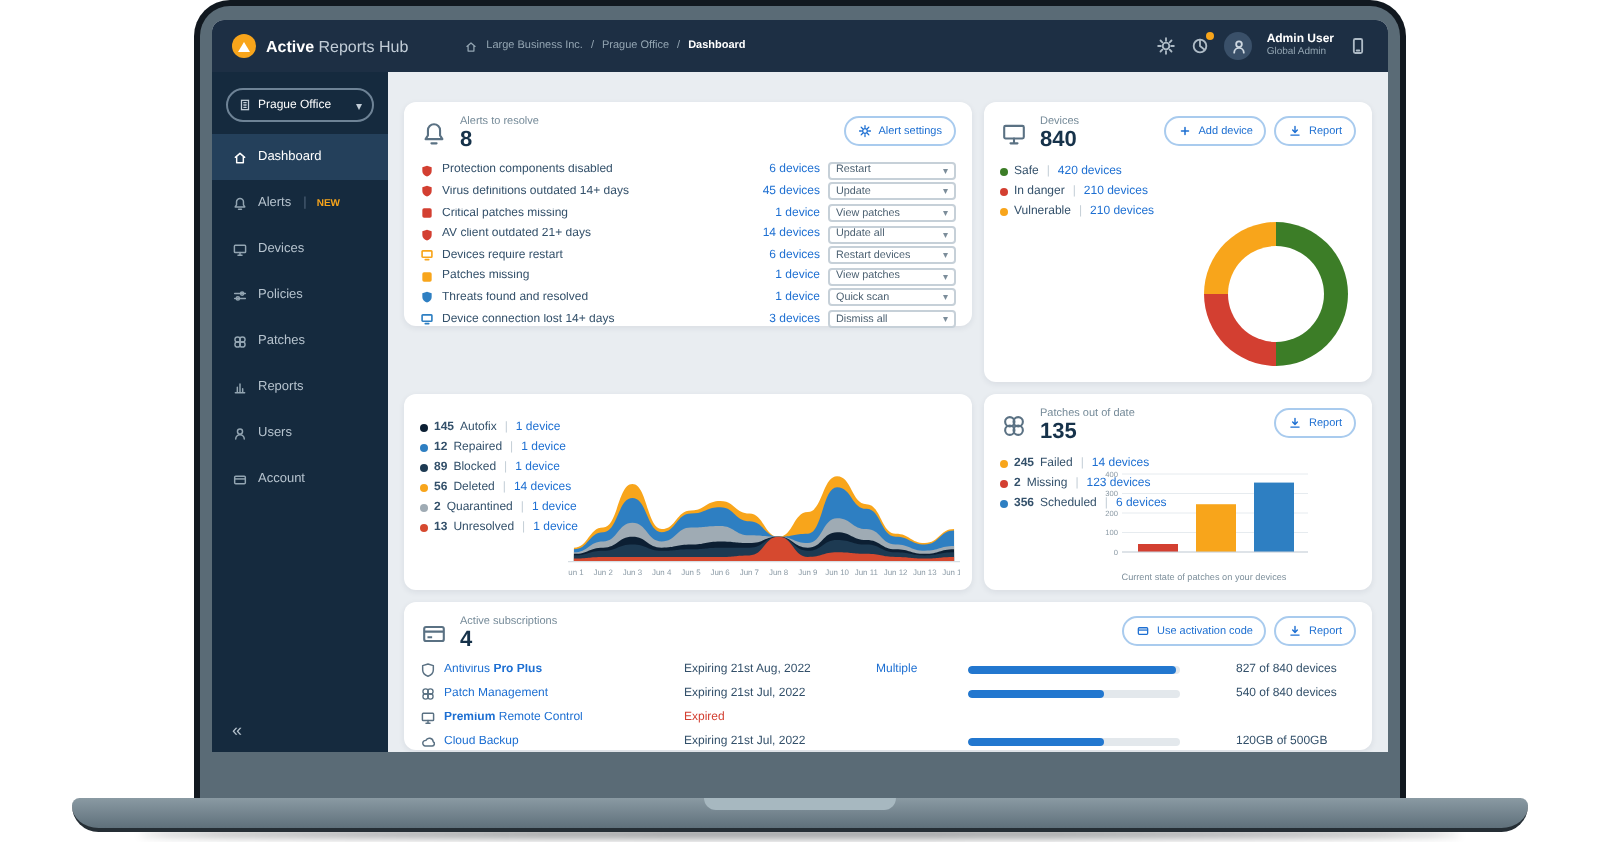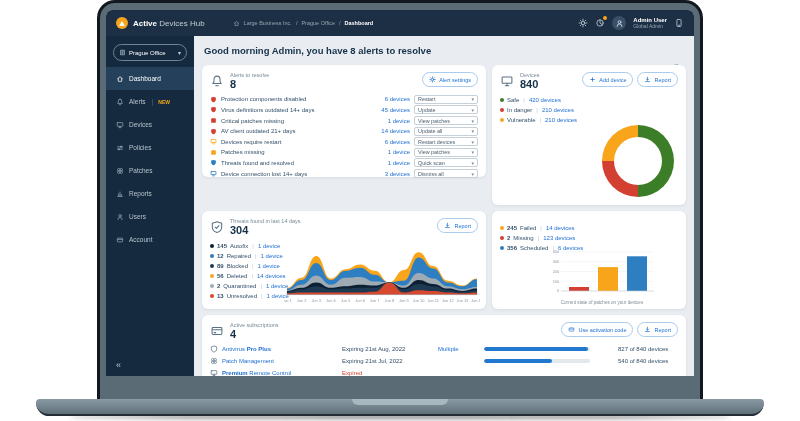--- a/index.html
+++ b/index.html
@@ -105,21 +105,21 @@
 
 <div class="page">
   <div class="screen">
     <div class="frame">
       <div class="app">
 
         <div class="topbar">
           <span class="logo">
               <i></i>
             </span>
-          <span class="brand"><b>Active</b><span class="rest"> Devices Hub</span></span>
+          <span class="brand"><b>Active</b><span class="rest"> Reports Hub</span></span>
           <div class="crumbs">
             <span class="ic">
                 <svg viewBox="0 0 12 12" fill="none" stroke="currentColor" stroke-width="1.1" stroke-linecap="round" stroke-linejoin="round">
                   <path d="M2.5 5.5L6 2.5l3.5 3M3.5 5v4.5h5V5"></path>
                 </svg>
               </span>
             <span>Large Business Inc.</span>
             <span>/</span>
             <span>Prague Office</span>
             <span>/</span>
@@ -243,21 +243,20 @@
                     <path d="M2 5.2h8"></path>
                   </svg>
                 </span>
               <span>Account</span>
             </div>
           </div>
           <span class="collapse">«</span>
         </div>
 
         <div class="content">
-          <div class="greet">Good morning Admin, you have 8 alerts to resolve</div>
           <span class="ic refresh">
               <svg viewBox="0 0 12 12" fill="none" stroke="currentColor" stroke-width="1.1" stroke-linecap="round" stroke-linejoin="round">
                 <path d="M9.7 6a3.7 3.7 0 1 1-1.1-2.6"></path>
                 <path d="M8.7 1.7v1.8h1.8"></path>
               </svg>
             </span>
 
           <div class="grid">
 
             <div class="row2">
@@ -441,42 +440,20 @@
                 </div>
                 <div class="donut" id="donut" style="background: conic-gradient(rgb(60, 125, 39) 0deg, rgb(60, 125, 39) 180deg, rgb(211, 63, 49) 180deg, rgb(211, 63, 49) 270deg, rgb(248, 165, 27) 270deg, rgb(248, 165, 27) 360deg);">
                     <div class="hole"></div>
                   </div>
               </div>
             </div>
 
             <div class="row2">
 
               <div class="card c-threats">
-                <div class="chead">
-                  <span class="ic hic">
-                      <svg viewBox="0 0 12 12" fill="none" stroke="currentColor" stroke-width="0.9" stroke-linecap="round" stroke-linejoin="round">
-                        <path d="M6 1.5l4 1.2v3.2c0 2.5-1.8 4.1-4 4.8-2.2-.7-4-2.3-4-4.8V2.7z"></path>
-                        <path d="M4.3 6l1.2 1.2 2.2-2.4"></path>
-                      </svg>
-                    </span>
-                  <div>
-                    <div class="hlbl">Threats found in last 14 days</div>
-                    <div class="hnum">304</div>
-                  </div>
-                  <div class="hbtns">
-                    <div class="pill">
-                      <span class="ic">
-                          <svg viewBox="0 0 12 12" fill="none" stroke="currentColor" stroke-width="1.2" stroke-linecap="round" stroke-linejoin="round">
-                            <path d="M6 2v5M4 5.2L6 7.2l2-2M2.5 9.5h7"></path>
-                          </svg>
-                        </span>
-                      <span>Report</span>
-                    </div>
-                  </div>
-                </div>
                 <div class="lgd">
                   <div class="lrow">
                       <i class="dot" style="background: rgb(12, 31, 51);"></i>
                       <span class="lcnt">145</span>
                       <span>Autofix</span>
                       <span class="ldv">|</span>
                       <span class="llink">1 device</span>
                     </div>
                   <div class="lrow">
                       <i class="dot" style="background: rgb(46, 127, 194);"></i>
@@ -535,20 +512,44 @@
                       <text x="135.92307692307693" y="57" font-size="4" fill="#8b9aa5" text-anchor="middle" font-family="Liberation Sans,sans-serif">Jun 10</text>
                       <text x="150.69230769230768" y="57" font-size="4" fill="#8b9aa5" text-anchor="middle" font-family="Liberation Sans,sans-serif">Jun 11</text>
                       <text x="165.46153846153845" y="57" font-size="4" fill="#8b9aa5" text-anchor="middle" font-family="Liberation Sans,sans-serif">Jun 12</text>
                       <text x="180.23076923076923" y="57" font-size="4" fill="#8b9aa5" text-anchor="middle" font-family="Liberation Sans,sans-serif">Jun 13</text>
                       <text x="195" y="57" font-size="4" fill="#8b9aa5" text-anchor="middle" font-family="Liberation Sans,sans-serif">Jun 14</text>
                     </svg>
                 </div>
               </div>
 
               <div class="card c-patches">
+                <div class="chead">
+                  <span class="ic hic">
+                      <svg viewBox="0 0 12 12" fill="none" stroke="currentColor" stroke-width="0.9">
+                        <circle cx="4.2" cy="4.2" r="2"></circle>
+                        <circle cx="7.8" cy="4.2" r="2"></circle>
+                        <circle cx="4.2" cy="7.8" r="2"></circle>
+                        <circle cx="7.8" cy="7.8" r="2"></circle>
+                      </svg>
+                    </span>
+                  <div>
+                    <div class="hlbl">Patches out of date</div>
+                    <div class="hnum">135</div>
+                  </div>
+                  <div class="hbtns">
+                    <div class="pill">
+                      <span class="ic">
+                          <svg viewBox="0 0 12 12" fill="none" stroke="currentColor" stroke-width="1.2" stroke-linecap="round" stroke-linejoin="round">
+                            <path d="M6 2v5M4 5.2L6 7.2l2-2M2.5 9.5h7"></path>
+                          </svg>
+                        </span>
+                      <span>Report</span>
+                    </div>
+                  </div>
+                </div>
                 <div class="lgd">
                   <div class="lrow">
                       <i class="dot" style="background: rgb(248, 165, 27);"></i>
                       <span class="lcnt">245</span>
                       <span>Failed</span>
                       <span class="ldv">|</span>
                       <span class="llink">14 devices</span>
                     </div>
                   <div class="lrow">
                       <i class="dot" style="background: rgb(211, 63, 49);"></i>

